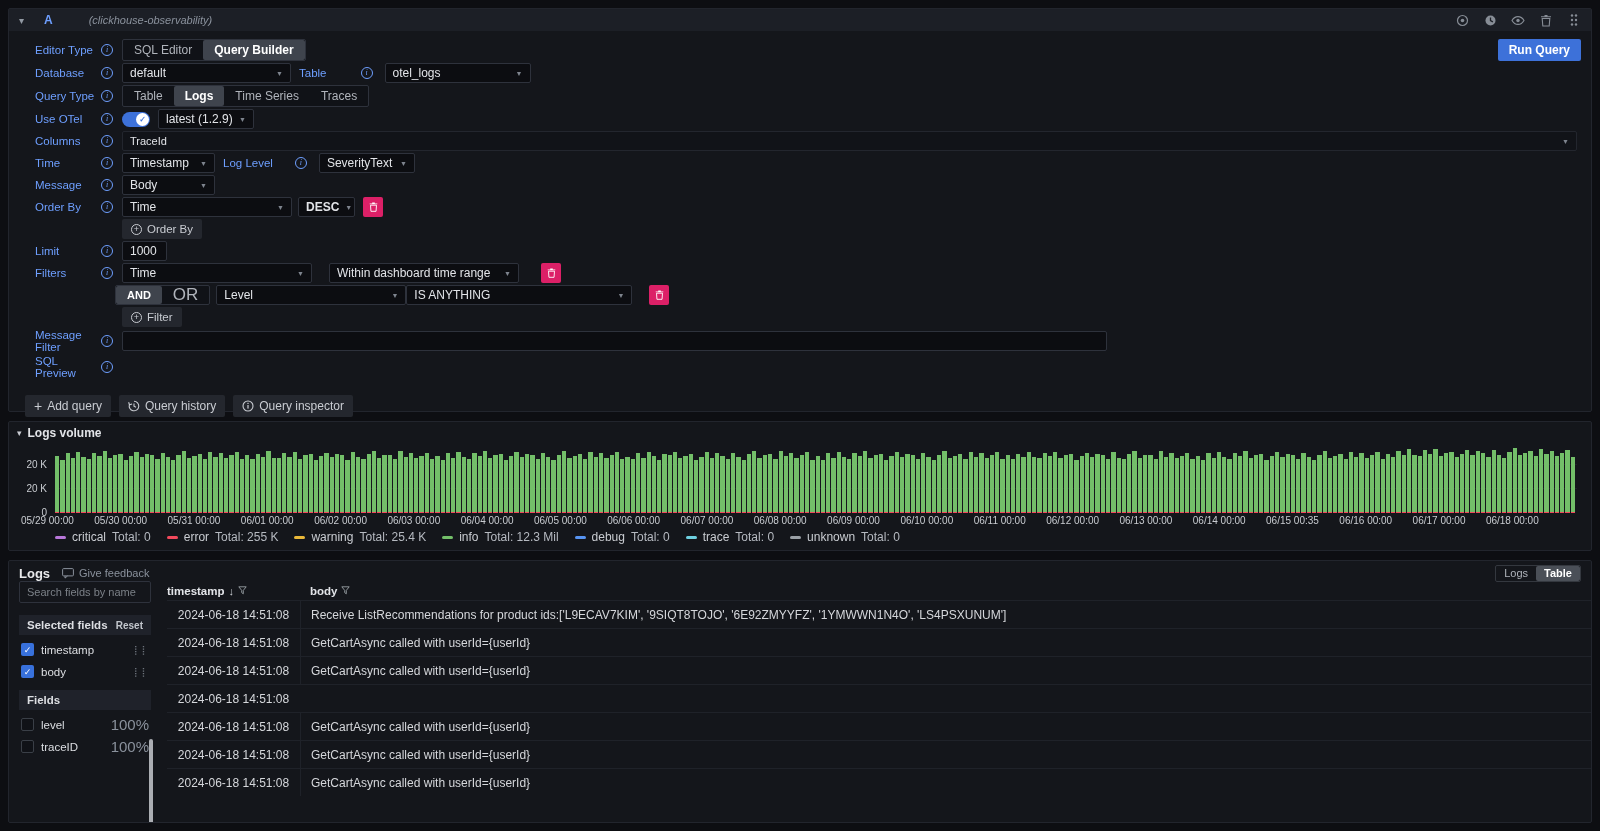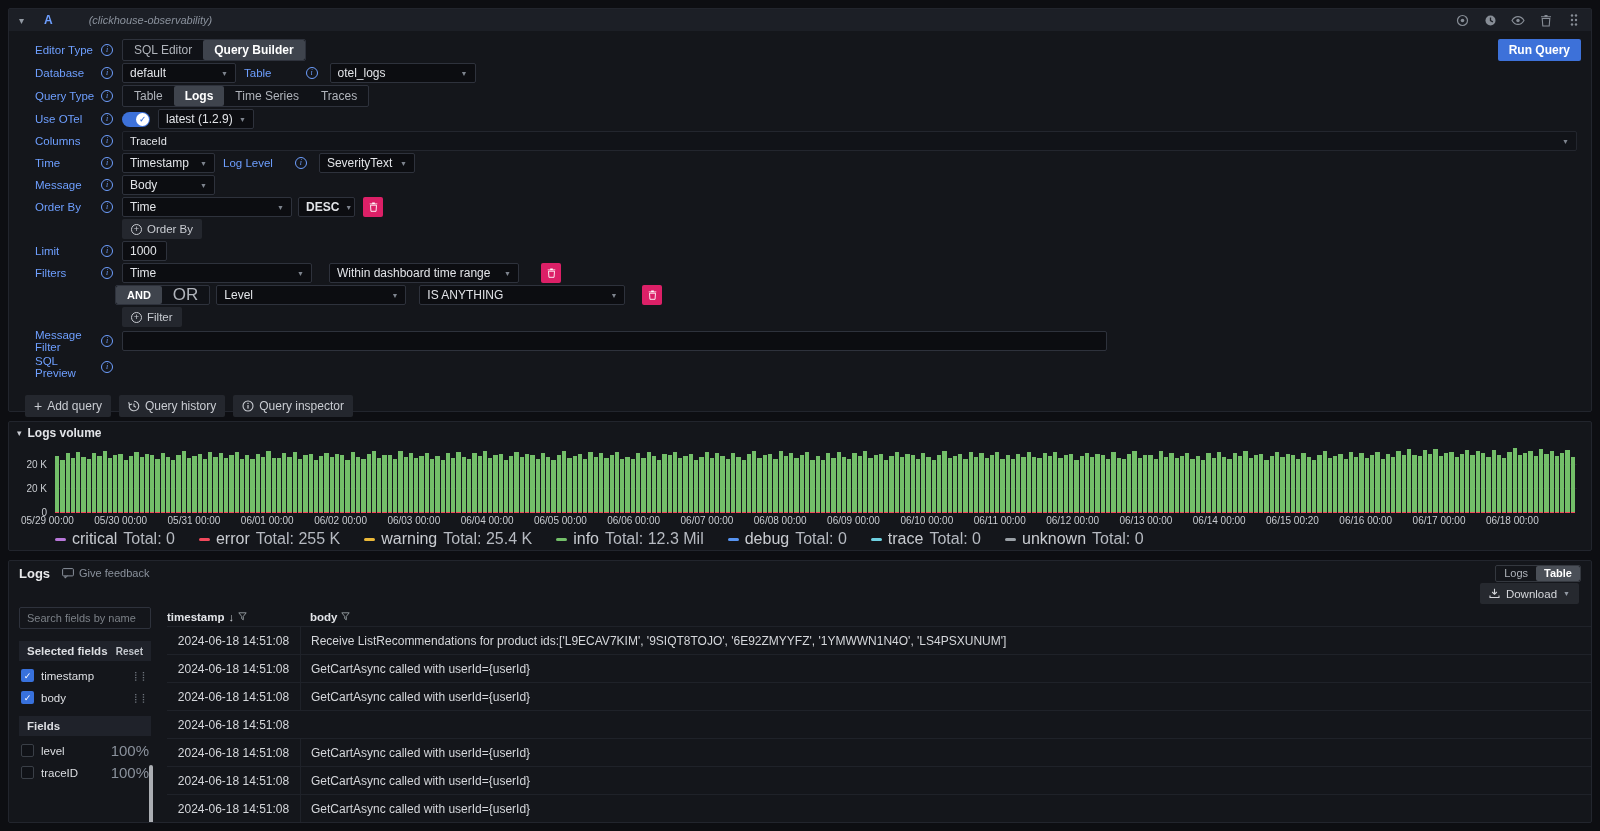--- a/index.html
+++ b/index.html
@@ -72,21 +72,21 @@
   .v-header { height:19px; display:flex; align-items:center; gap:6px; padding:3px 8px 0; }
   .v-caret { color:#c9ccd2; font-size:9px; cursor:pointer; }
   .v-title { font-weight:700; font-size:12px; color:#e2e4e8; }
   .chart-wrap { position:relative; margin:4px 14px 0 46px; height:68px; }
   .gridline { position:absolute; left:0; right:0; height:1px; background:rgba(205,210,220,0.07); }
   .ytick { position:absolute; right:calc(100% + 8px); width:34px; text-align:right;
     font-size:10px; color:#c9ccd1; white-space:nowrap; }
   .bars { position:absolute; inset:0; display:flex; align-items:flex-end; }
   .bar { flex:1 1 0; margin-right:1px; min-width:1px; }
   .xticks { display:flex; justify-content:space-between; margin:2px 52px 0 12px; font-size:10px; color:#c9ccd1; }
-  .legend { display:flex; gap:24px; margin:4px 14px 0 46px; font-size:16px; color:#c9ccd1; align-items:flex-start; }
+  .legend { display:flex; gap:16px; margin:4px 14px 0 46px; font-size:12px; color:#c9ccd1; align-items:flex-start; }
   .leg-item { display:flex; align-items:center; gap:6px; cursor:pointer; }
   .leg-swatch { width:11px; height:3px; border-radius:2px; flex:none; }
   .leg-total { color:#b6bac1; }
 
   
   .logs-panel { flex:1; overflow:hidden; display:flex; flex-direction:column; }
   .l-header { height:20px; display:flex; align-items:center; gap:12px; padding:4px 10px 0; flex:none; }
   .l-title { font-weight:700; font-size:13px; color:#e9eaec; }
   .feedback { display:flex; align-items:center; gap:5px; color:#8a919c; font-size:11px; cursor:pointer; }
   .view-toggle { margin-left:auto; display:flex; border:1px solid #34383f; border-radius:2px; height:17px; overflow:hidden; font-size:11px; }
@@ -189,21 +189,21 @@
           <span class="seg">SQL Editor</span>
           <span class="seg sel">Query Builder</span>
         </span>
       </div>
 
       <div class="row">
         <span class="lbl">
             <span>Database</span>
             <span class="info-icon">i</span>
           </span>
-        <span class="select" style="width:114px">
+        <span class="select" style="width:169px">
             <span>default</span>
             <span class="chev"></span>
           </span>
         <span class="lbl inline">
             <span>Table</span>
             <span class="info-icon" style="margin-left:26px">i</span>
           </span>
         <span class="select" style="width:146px; margin-left:6px">
             <span>otel_logs</span>
             <span class="chev"></span>
@@ -337,21 +337,21 @@
 
       <div class="row" style="padding-left:90px">
         <span class="seg-group" style="height:20px">
           <span class="seg sel" style="font-size:11px">AND</span>
           <span class="seg" style="font-size:17px">OR</span>
         </span>
         <span class="select" style="width:190px; margin-left:6px">
             <span>Level</span>
             <span class="chev"></span>
           </span>
-        <span class="select" style="width:206px; margin-left:13px; font-weight:700">
+        <span class="select" style="width:226px; font-weight:700">
             <span style="font-weight:400">IS ANYTHING</span>
             <span class="chev"></span>
           </span>
         <button class="trash-btn" style="margin-left:17px">
           <svg width="9" height="10" viewBox="0 0 9 10">
               <path d="M3.2 0.5h2.6v0.9H8.3v0.9H0.7V1.4h2.5z" fill="#fff"></path>
               <path d="M1.5 3.2h6l-.45 6.1H1.95z" fill="none" stroke="#fff" stroke-width="0.9"></path>
             </svg>
         </button>
       </div>
@@ -716,21 +716,21 @@
         <span>06/05 00:00</span>
         <span>06/06 00:00</span>
         <span>06/07 00:00</span>
         <span>06/08 00:00</span>
         <span>06/09 00:00</span>
         <span>06/10 00:00</span>
         <span>06/11 00:00</span>
         <span>06/12 00:00</span>
         <span>06/13 00:00</span>
         <span>06/14 00:00</span>
-        <span>06/15 00:20</span>
+        <span>06/15 00:35</span>
         <span>06/16 00:00</span>
         <span>06/17 00:00</span>
         <span>06/18 00:00</span>
       </div>
     <div class="legend">
         <span class="leg-item">
           <span class="leg-swatch" style="background: rgb(184, 119, 217);"></span>
           <span class="leg-name">critical</span>
           <span class="leg-total">Total: 0</span>
         </span>
@@ -776,30 +776,20 @@
             <path d="M3 7.9v2.2l2.6-2.2" fill="none" stroke="#8a919c" stroke-width="1"></path>
           </svg>
         <span>Give feedback</span>
       </span>
       <span class="view-toggle">
         <span class="seg">Logs</span>
         <span class="seg sel">Table</span>
       </span>
     </div>
 
-    <div class="l-toolbar">
-      <button class="download-btn">
-        <svg width="11" height="11" viewBox="0 0 11 11">
-            <path d="M5.5 0.8v5.4M3.2 4l2.3 2.3L7.8 4" fill="none" stroke="#d5d7db" stroke-width="1.1"></path>
-            <path d="M1 7.5v2h9v-2" fill="none" stroke="#d5d7db" stroke-width="1.1"></path>
-          </svg>
-        <span>Download</span>
-        <span class="chev">▼</span>
-      </button>
-    </div>
 
     <div class="l-content">
       <div class="sidebar">
         <input class="search-input" placeholder="Search fields by name" style="">
         <div class="side-bar-head">
           <span class="t">Selected fields</span>
           <span class="reset">Reset</span>
         </div>
         <div>
             <div class="field-row">

